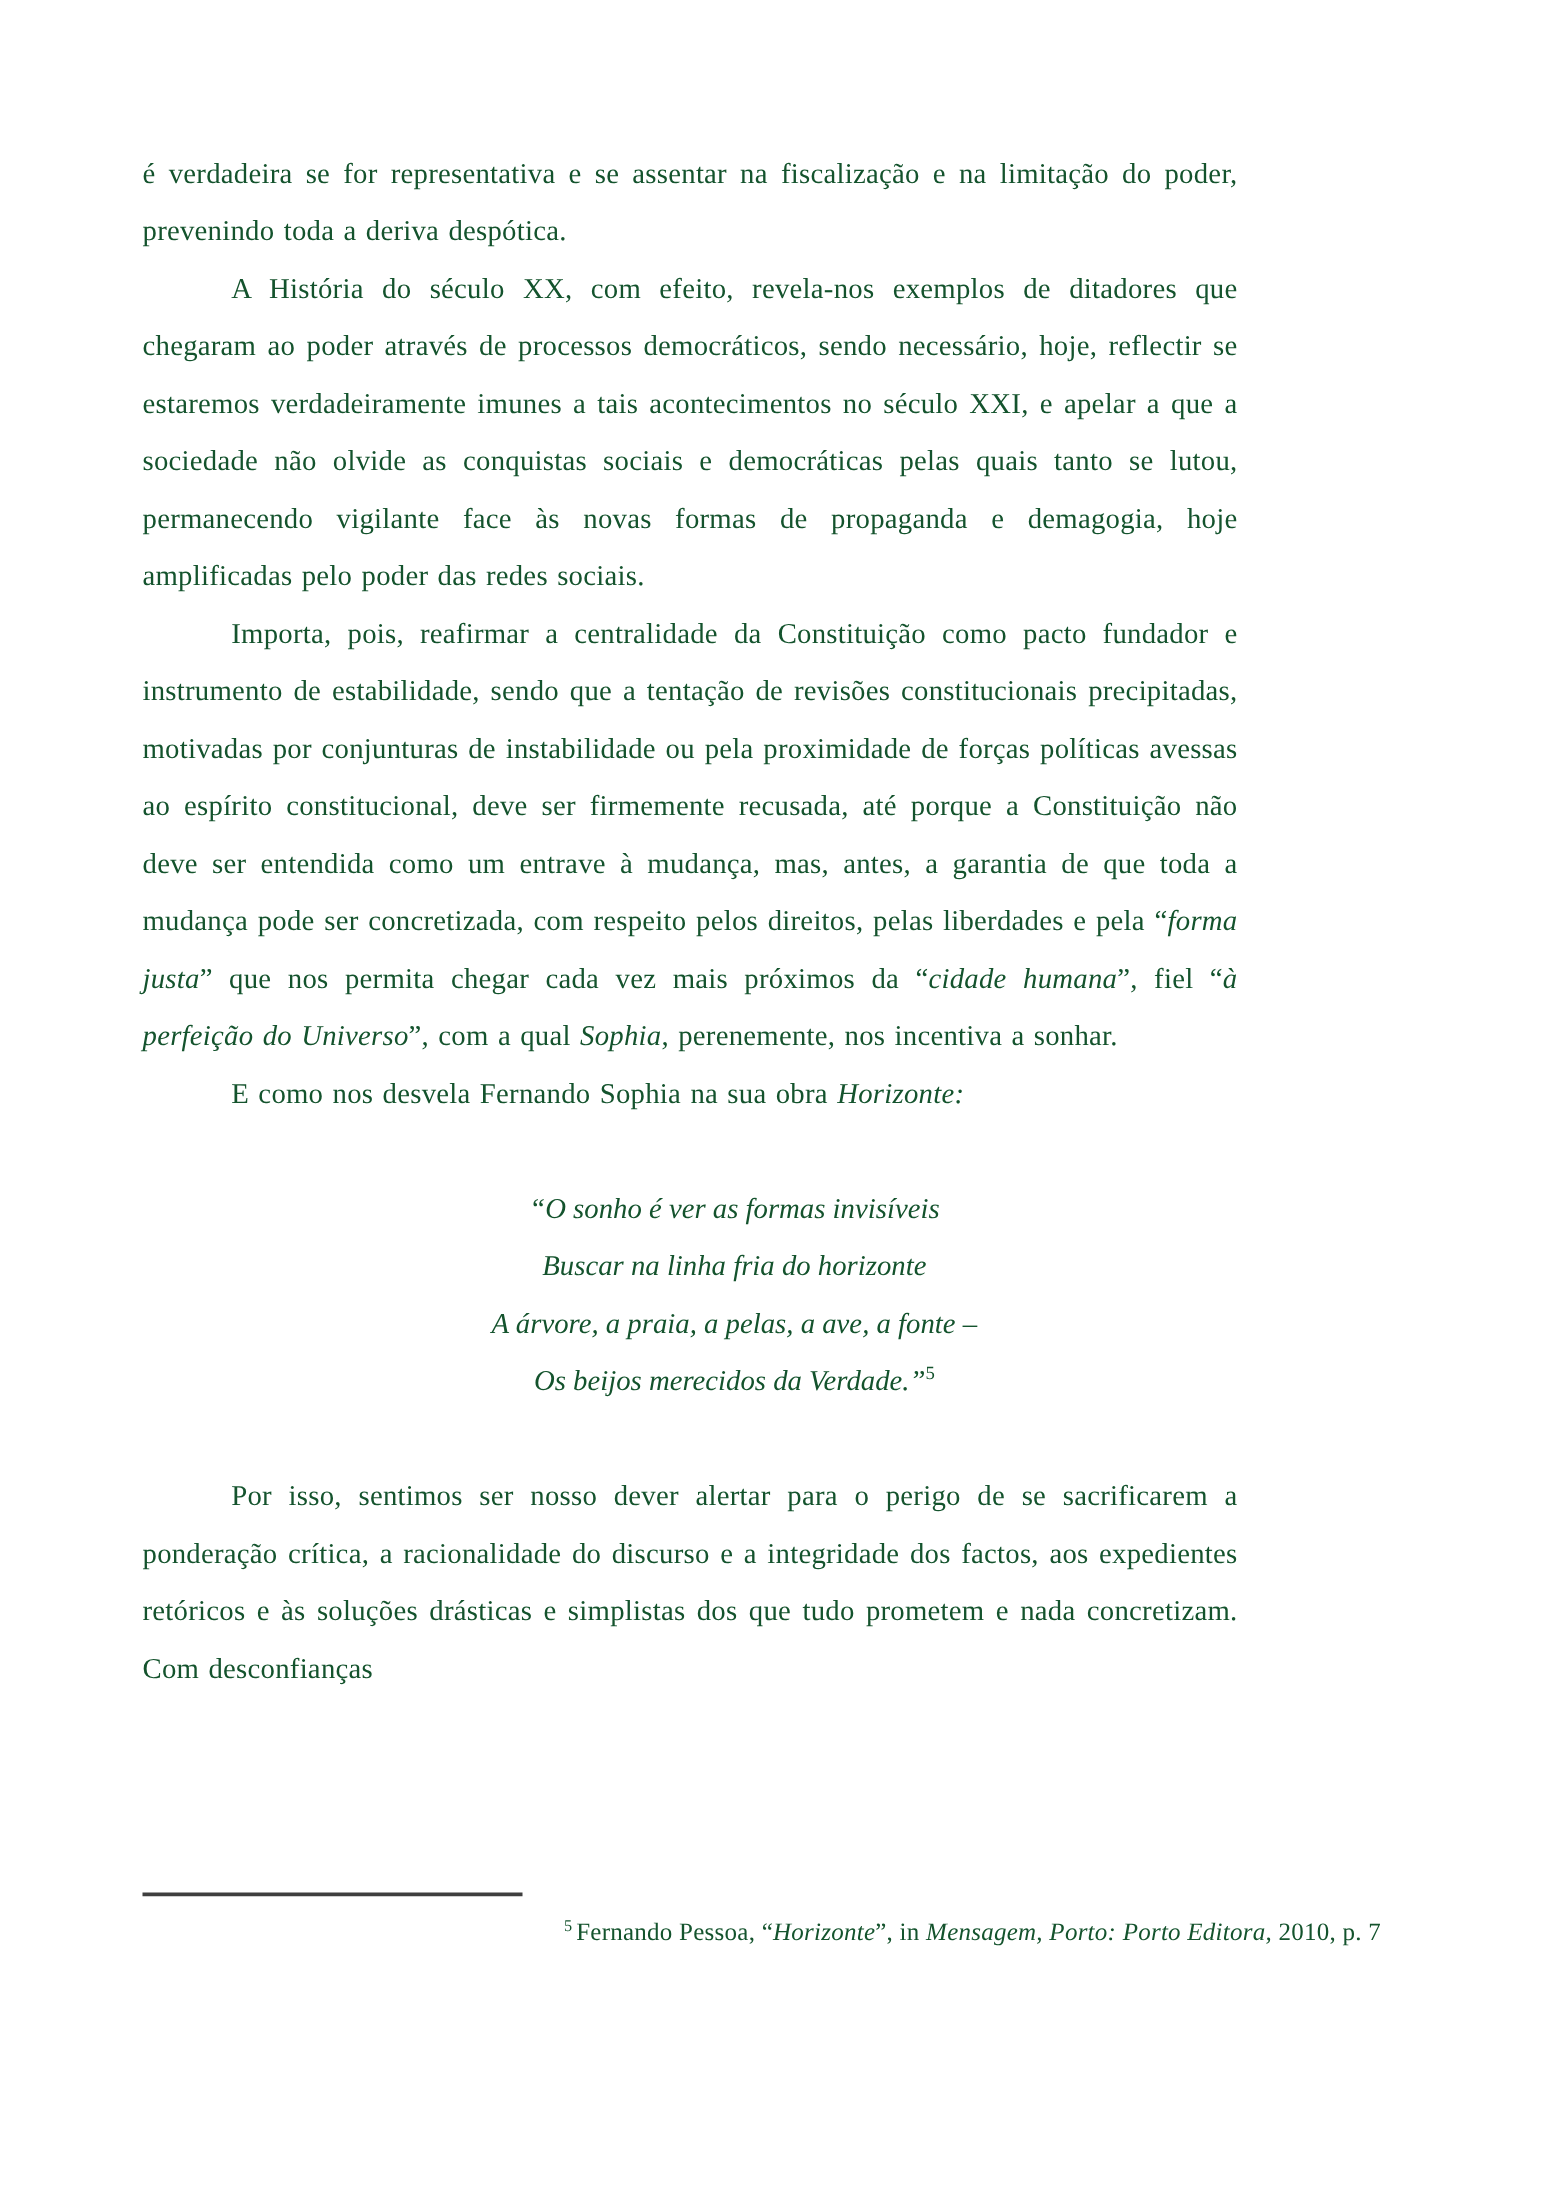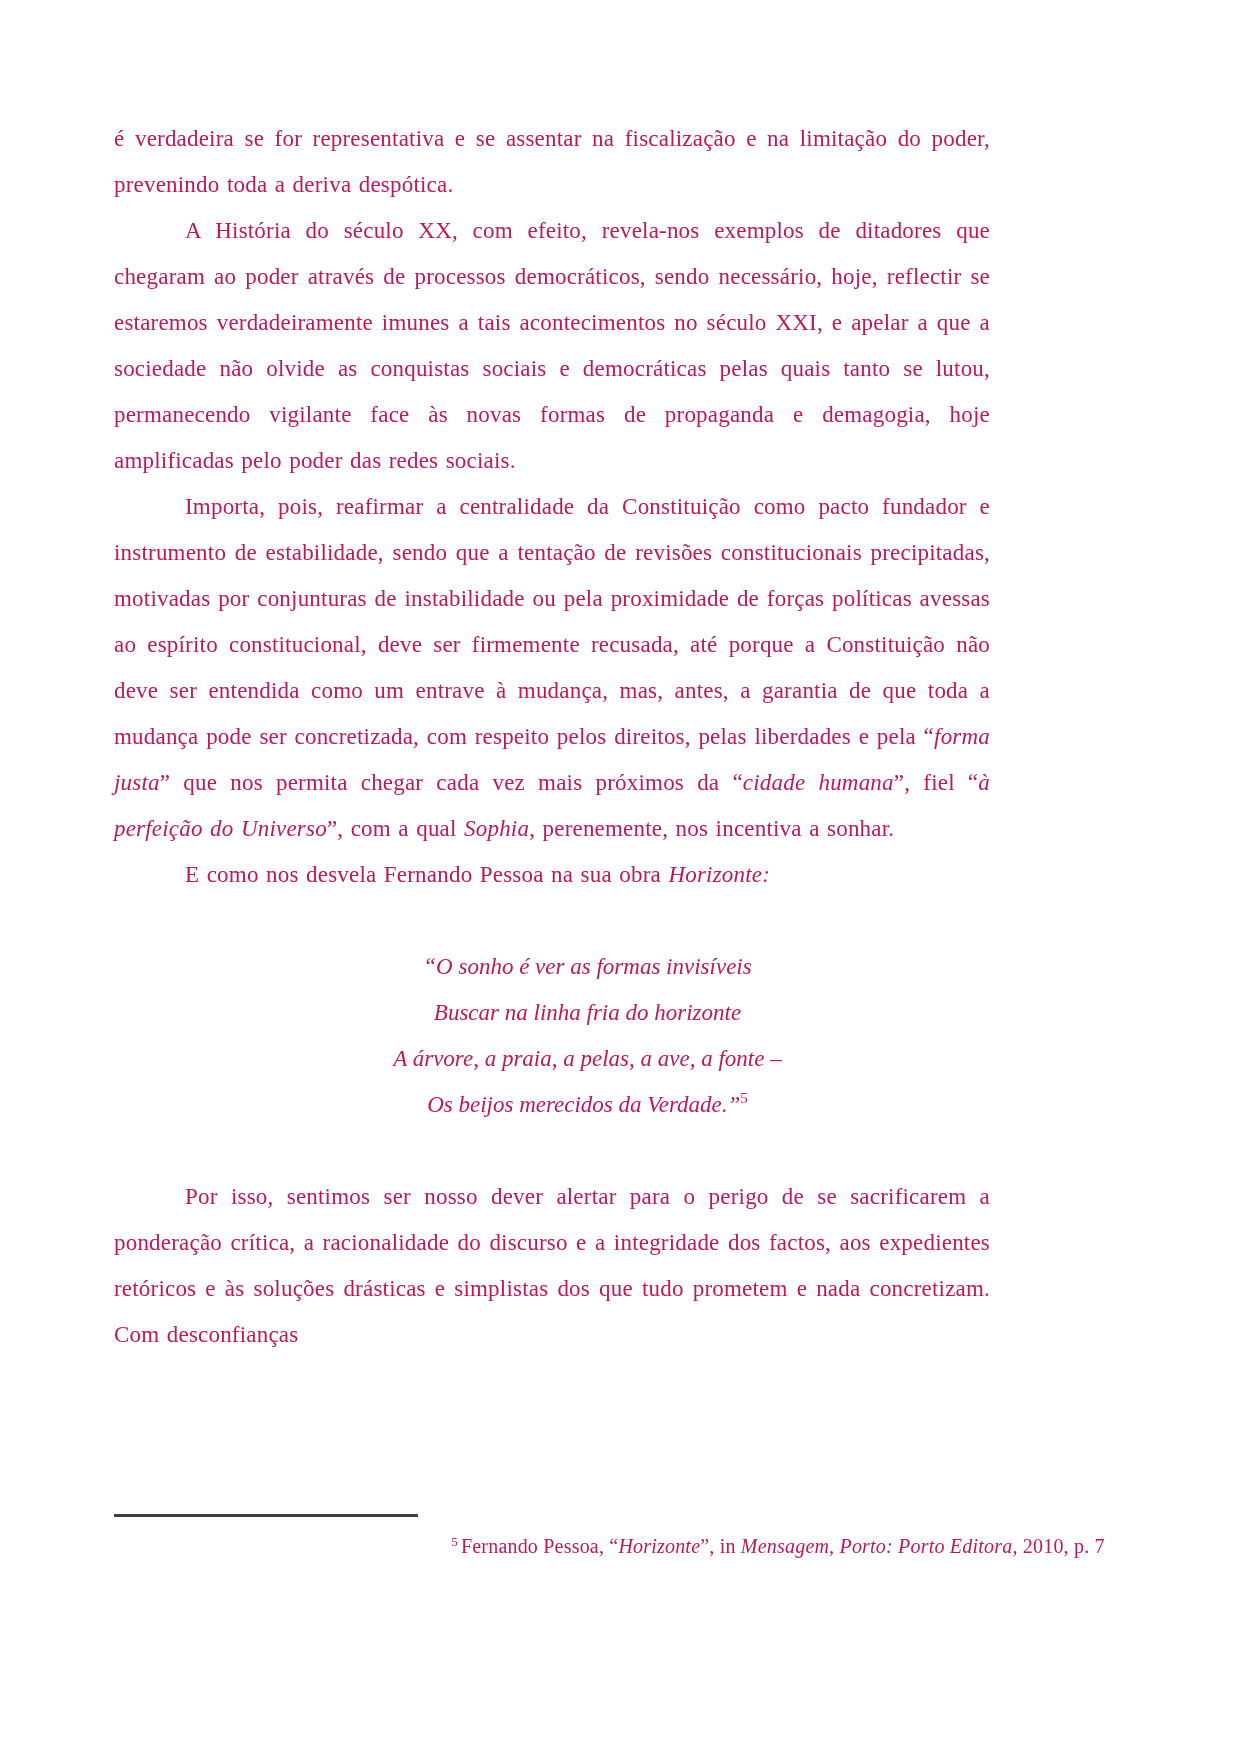--- a/index.html
+++ b/index.html
@@ -6,21 +6,21 @@
   html, body {
     margin: 0;
     padding: 0;
     background: #ffffff;
   }
   .page {
     position: relative;
     width: 1104px;
     height: 1755px;
     background: #ffffff;
-    color: #be185d;
+    color: #14532d;
     font-family: "Liberation Serif", "DejaVu Serif", serif;
     font-size: 23px;
     line-height: 46px;
     overflow: hidden;
   }
   .text-block {
     position: absolute;
     left: 114px;
     right: 114px;
     top: 116px;
@@ -83,21 +83,21 @@
 <div class="page">
 
   <div class="text-block">
 
     <p class="para"><span>é verdadeira se for representativa e se assentar na fiscalização e na limitação do poder, prevenindo toda a deriva despótica.</span></p>
 
     <p class="para indent"><span>A História do século XX, com efeito, revela-nos exemplos de ditadores que chegaram ao poder através de processos democráticos, sendo necessário, hoje, reflectir se estaremos verdadeiramente imunes a tais acontecimentos no século XXI, e apelar a que a sociedade não olvide as conquistas sociais e democráticas pelas quais tanto se lutou, permanecendo vigilante face às novas formas de propaganda e demagogia, hoje amplificadas pelo poder das redes sociais.</span></p>
 
     <p class="para indent"><span>Importa, pois, reafirmar a centralidade da Constituição como pacto fundador e instrumento de estabilidade, sendo que a tentação de revisões constitucionais precipitadas, motivadas por conjunturas de instabilidade ou pela proximidade de forças políticas avessas ao espírito constitucional, deve ser firmemente recusada, até porque a Constituição não deve ser entendida como um entrave à mudança, mas, antes, a garantia de que toda a mudança pode ser concretizada, com respeito pelos direitos, pelas liberdades e pela “</span><span class="it">forma justa</span><span>” que nos permita chegar cada vez mais próximos da “</span><span class="it">cidade humana</span><span>”, fiel “</span><span class="it">à perfeição do Universo</span><span>”, com a qual </span><span class="it">Sophia</span><span>, perenemente, nos incentiva a sonhar.</span></p>
 
-    <p class="para indent"><span>E como nos desvela Fernando Pessoa na sua obra </span><span class="it">Horizonte:</span></p>
+    <p class="para indent"><span>E como nos desvela Fernando Sophia na sua obra </span><span class="it">Horizonte:</span></p>
 
     <div class="poem">
       <p class="poem-line">“O sonho é ver as formas invisíveis</p>
       <p class="poem-line">Buscar na linha fria do horizonte</p>
       <p class="poem-line">A árvore, a praia, a pelas, a ave, a fonte –</p>
       <p class="poem-line"><span>Os beijos merecidos da Verdade.”</span><sup class="fn-ref">5</sup></p>
     </div>
 
 
     <p class="para indent"><span>Por isso, sentimos ser nosso dever alertar para o perigo de se sacrificarem a ponderação crítica, a racionalidade do discurso e a integridade dos factos, aos expedientes retóricos e às soluções drásticas e simplistas dos que tudo prometem e nada concretizam. Com desconfianças</span></p>

